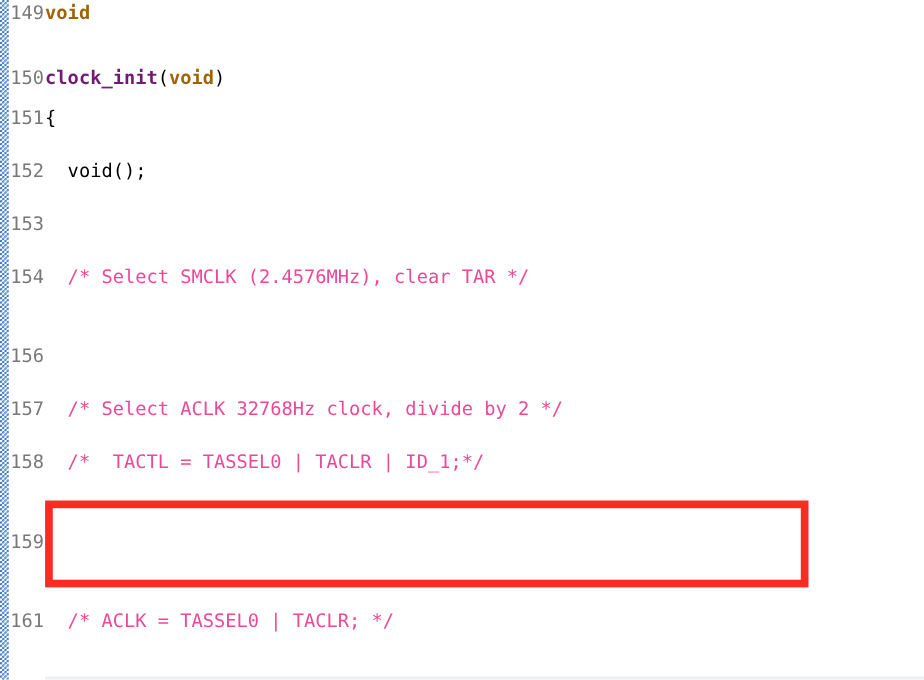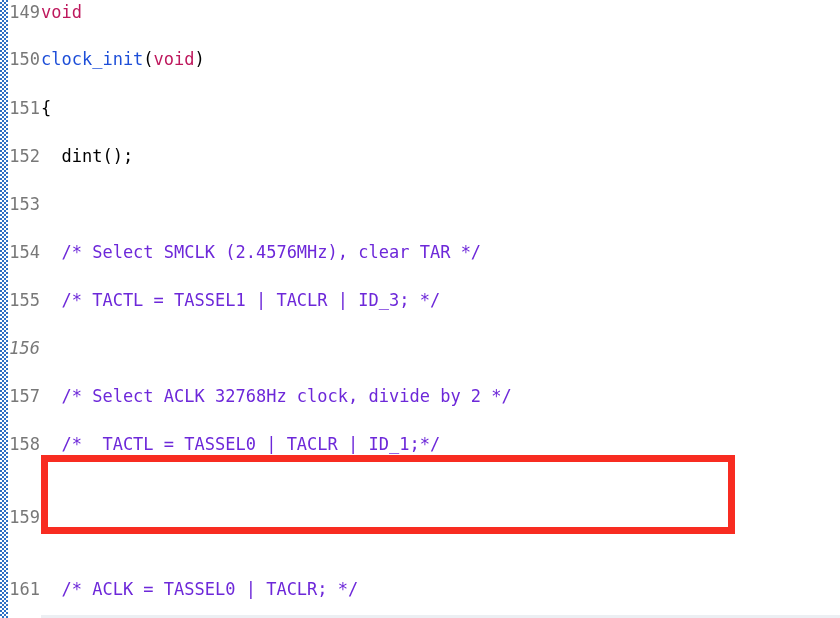--- a/index.html
+++ b/index.html
@@ -84,23 +84,23 @@
     left: 41px;
     top: 0;
     height: 24px;
     line-height: 24px;
     z-index: 3;
     white-space: pre;
     color: #000000;
   }
 
   
-  .kw      { color: #be185d; font-weight: normal; }   
-  .fn      { color: #1d4ed8; font-weight: normal; }   
-  .cmt     { color: #6d28d9; }                      
+  .kw      { color: #a16207; font-weight: bold; }   
+  .fn      { color: #701a75; font-weight: bold; }   
+  .cmt     { color: #ec4899; }                      
   .plain   { color: #000000; }
 
   
   #red-box {
     position: absolute;
     border: 7px solid #f82c21;
     box-sizing: border-box;
     z-index: 9;
     pointer-events: none;
     background: transparent;
@@ -119,27 +119,26 @@
 </style>
 </head>
 <body>
 
 <div id="editor">
 
   <div id="left-strip" style="background-image: linear-gradient(45deg, rgb(47, 111, 196) 25%, transparent 25%, transparent 75%, rgb(47, 111, 196) 75%), linear-gradient(45deg, rgb(47, 111, 196) 25%, transparent 25%, transparent 75%, rgb(47, 111, 196) 75%);"></div>
 
   <div id="lines">
       <div class="line" style="top: 0px;"><div class="row-bg"></div><div class="gutter">149</div><div class="code"><span class="kw">void</span></div></div>
-      <div class="line" style="top: 23px; padding-left: 20px;"><div class="row-bg"></div><div class="gutter">150</div><div class="code"><span class="fn">clock_init</span><span class="plain">(</span><span class="kw">void</span><span class="plain">)</span></div></div>
+      <div class="line" style="top: 35px; padding-left: 20px;"><div class="row-bg"></div><div class="gutter">150</div><div class="code"><span class="fn">clock_init</span><span class="plain">(</span><span class="kw">void</span><span class="plain">)</span></div></div>
       <div class="line" style="top: 48px;"><div class="row-bg"></div><div class="gutter">151</div><div class="code"><span class="plain">{</span></div></div>
-      <div class="line" style="top: 72px;"><div class="row-bg"></div><div class="gutter">152</div><div class="code"><span class="plain">  dint();</span></div></div>
+      <div class="line" style="top: 72px;"><div class="row-bg"></div><div class="gutter">152</div><div class="code"><span class="plain">  void();</span></div></div>
       <div class="line" style="top: 96px;"><div class="row-bg"></div><div class="gutter">153</div><div class="code"></div></div>
       <div class="line" style="top: 120px;"><div class="row-bg"></div><div class="gutter">154</div><div class="code"><span class="cmt">  /* Select SMCLK (2.4576MHz), clear TAR */</span></div></div>
-      <div class="line" style="top: 144px;"><div class="row-bg"></div><div class="gutter">155</div><div class="code"><span class="cmt">  /* TACTL = TASSEL1 | TACLR | ID_3; */</span></div></div>
-      <div class="line" style="top: 168px; font-style: italic;"><div class="row-bg"></div><div class="gutter">156</div><div class="code"></div></div>
+      <div class="line" style="top: 168px;"><div class="row-bg"></div><div class="gutter">156</div><div class="code"></div></div>
       <div class="line" style="top: 192px;"><div class="row-bg"></div><div class="gutter">157</div><div class="code"><span class="cmt">  /* Select ACLK 32768Hz clock, divide by 2 */</span></div></div>
       <div class="line" style="top: 216px;"><div class="row-bg"></div><div class="gutter">158</div><div class="code"><span class="cmt">  /*  TACTL = TASSEL0 | TACLR | ID_1;*/</span></div></div>
       <div class="line" style="top: 240px; margin-top: 25px;"><div class="row-bg"></div><div class="gutter">159</div><div class="code"></div></div>
       <div class="line" style="top: 288px;"><div class="row-bg"></div><div class="gutter">161</div><div class="code"><span class="cmt">  /* ACLK = TASSEL0 | TACLR; */</span></div></div>
     </div>
 
   <div id="red-box" style="left: 41px; top: 455px; width: 694px; height: 79px; border-color: rgb(248, 44, 33);"></div>
 
   <div id="hscroll"></div>
 

